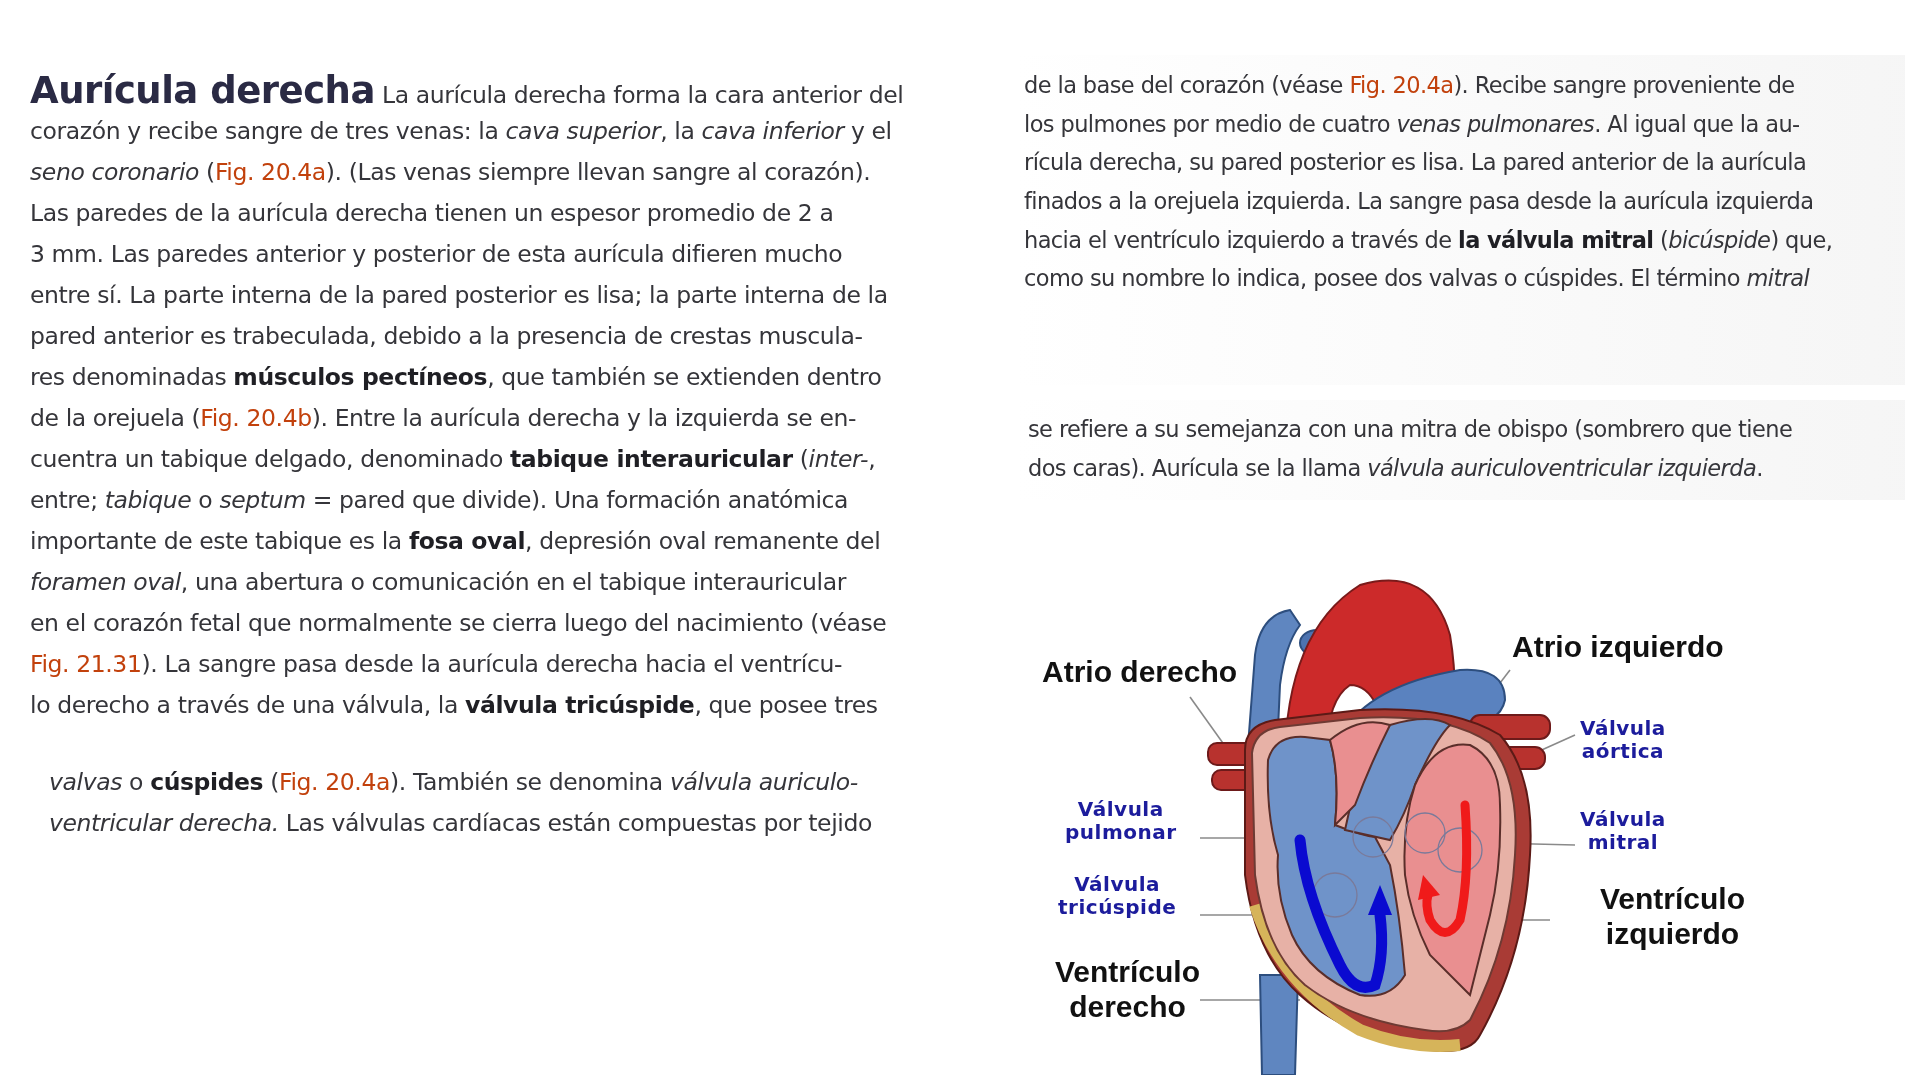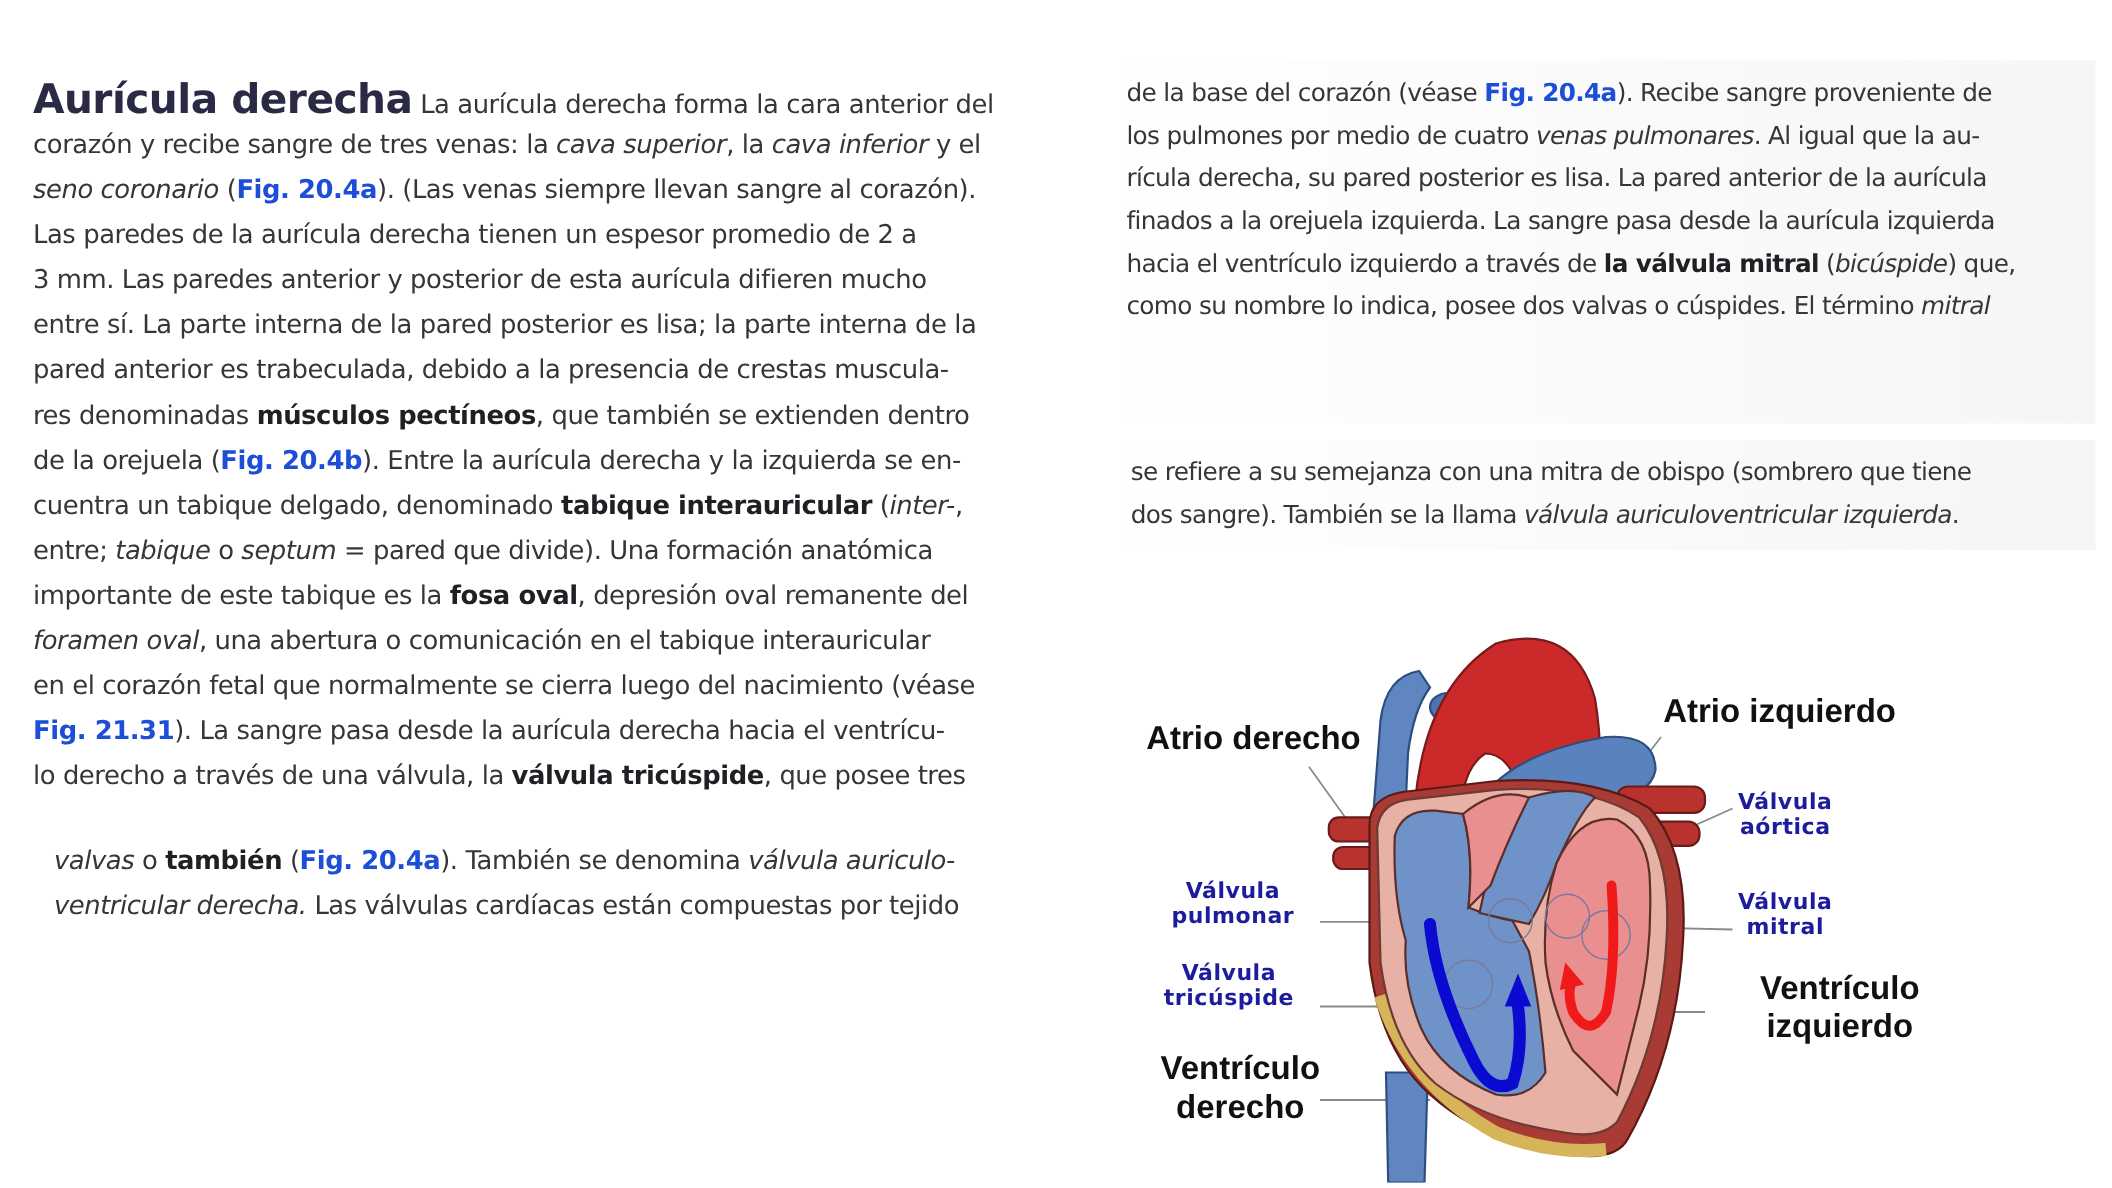--- a/index.html
+++ b/index.html
@@ -38,21 +38,21 @@
     font-family: "DejaVu Sans", sans-serif;
     font-weight: bold;
     color: #2a2a44;
     font-size: 37px;
     letter-spacing: -0.5px;
   }
   .right .heading {
     font-size: 35px;
   }
   b { color: #1f1f24; }
-  .ref { color: #1d4ed8; font-weight: bold; }
+  .ref { color: #c2410c; font-weight: normal; }
   i { font-style: italic; }
   .shade {
     position: absolute;
     background: linear-gradient(to right, rgba(245,245,245,0) 0%, rgba(238,238,238,0.55) 100%);
   }
   
   .diagram {
     position: absolute;
     left: 1030px;
     top: 575px;
@@ -90,41 +90,41 @@
       <span class="line"><span>entre; </span><i>tabique</i><span> o </span><i>septum</i><span> = pared que divide). Una formación anatómica</span></span>
       <span class="line"><span>importante de este tabique es la </span><b>fosa oval</b><span>, depresión oval remanente del</span></span>
       <span class="line"><i>foramen oval</i><span>, una abertura o comunicación en el tabique interauricular</span></span>
       <span class="line"><span>en el corazón fetal que normalmente se cierra luego del nacimiento (véase</span></span>
       <span class="line"><span class="ref">Fig. 21.31</span><span>). La sangre pasa desde la aurícula derecha hacia el ventrícu-</span></span>
       <span class="line"><span>lo derecho a través de una válvula, la </span><b>válvula tricúspide</b><span>, que posee tres</span></span>
     </div>
 </div>
 <div class="para left" style="left:49px; top:762px; width:950px;">
   <div id="left-cont">
-      <span class="line"><i>valvas</i><span> o </span><b>también</b><span> (</span><span class="ref">Fig. 20.4a</span><span>). También se denomina </span><i>válvula auriculo-</i></span>
+      <span class="line"><i>valvas</i><span> o </span><b>cúspides</b><span> (</span><span class="ref">Fig. 20.4a</span><span>). También se denomina </span><i>válvula auriculo-</i></span>
       <span class="line"><i>ventricular derecha.</i><span> Las válvulas cardíacas están compuestas por tejido</span></span>
     </div>
 </div>
 
 <div class="shade" style="left:1015px; top:55px; width:890px; height:330px;"></div>
 <div class="shade" style="left:1015px; top:400px; width:890px; height:100px;"></div>
 <div class="para right" style="left:1024px; top:66px; width:880px;">
   <div id="right-lines">
       <span class="line"><span>de la base del corazón (véase </span><span class="ref">Fig. 20.4a</span><span>). Recibe sangre proveniente de</span></span>
       <span class="line"><span>los pulmones por medio de cuatro </span><i>venas pulmonares</i><span>. Al igual que la au-</span></span>
       <span class="line"><span>rícula derecha, su pared posterior es lisa. La pared anterior de la aurícula</span></span>
       <span class="line"><span>finados a la orejuela izquierda. La sangre pasa desde la aurícula izquierda</span></span>
       <span class="line"><span>hacia el ventrículo izquierdo a través de </span><b>la válvula mitral</b><span> (</span><i>bicúspide</i><span>) que,</span></span>
       <span class="line"><span>como su nombre lo indica, posee dos valvas o cúspides. El término </span><i>mitral</i></span>
     </div>
 </div>
 <div class="para right" style="left:1028px; top:410px; width:880px;">
   <div id="right-cont">
       <span class="line"><span>se refiere a su semejanza con una mitra de obispo (sombrero que tiene</span></span>
-      <span class="line"><span>dos sangre). También se la llama </span><i>válvula auriculoventricular izquierda</i><span>.</span></span>
+      <span class="line"><span>dos caras). Aurícula se la llama </span><i>válvula auriculoventricular izquierda</i><span>.</span></span>
     </div>
 </div>
 
 <div class="diagram">
   <svg width="760" height="500" viewBox="0 0 760 500">
 
     <g stroke="#8a8a8a" stroke-width="1.6" fill="none">
       <line x1="160" y1="122" x2="205" y2="185"></line>
       <line x1="480" y1="95" x2="430" y2="160"></line>
       <line x1="545" y1="160" x2="505" y2="178"></line>

